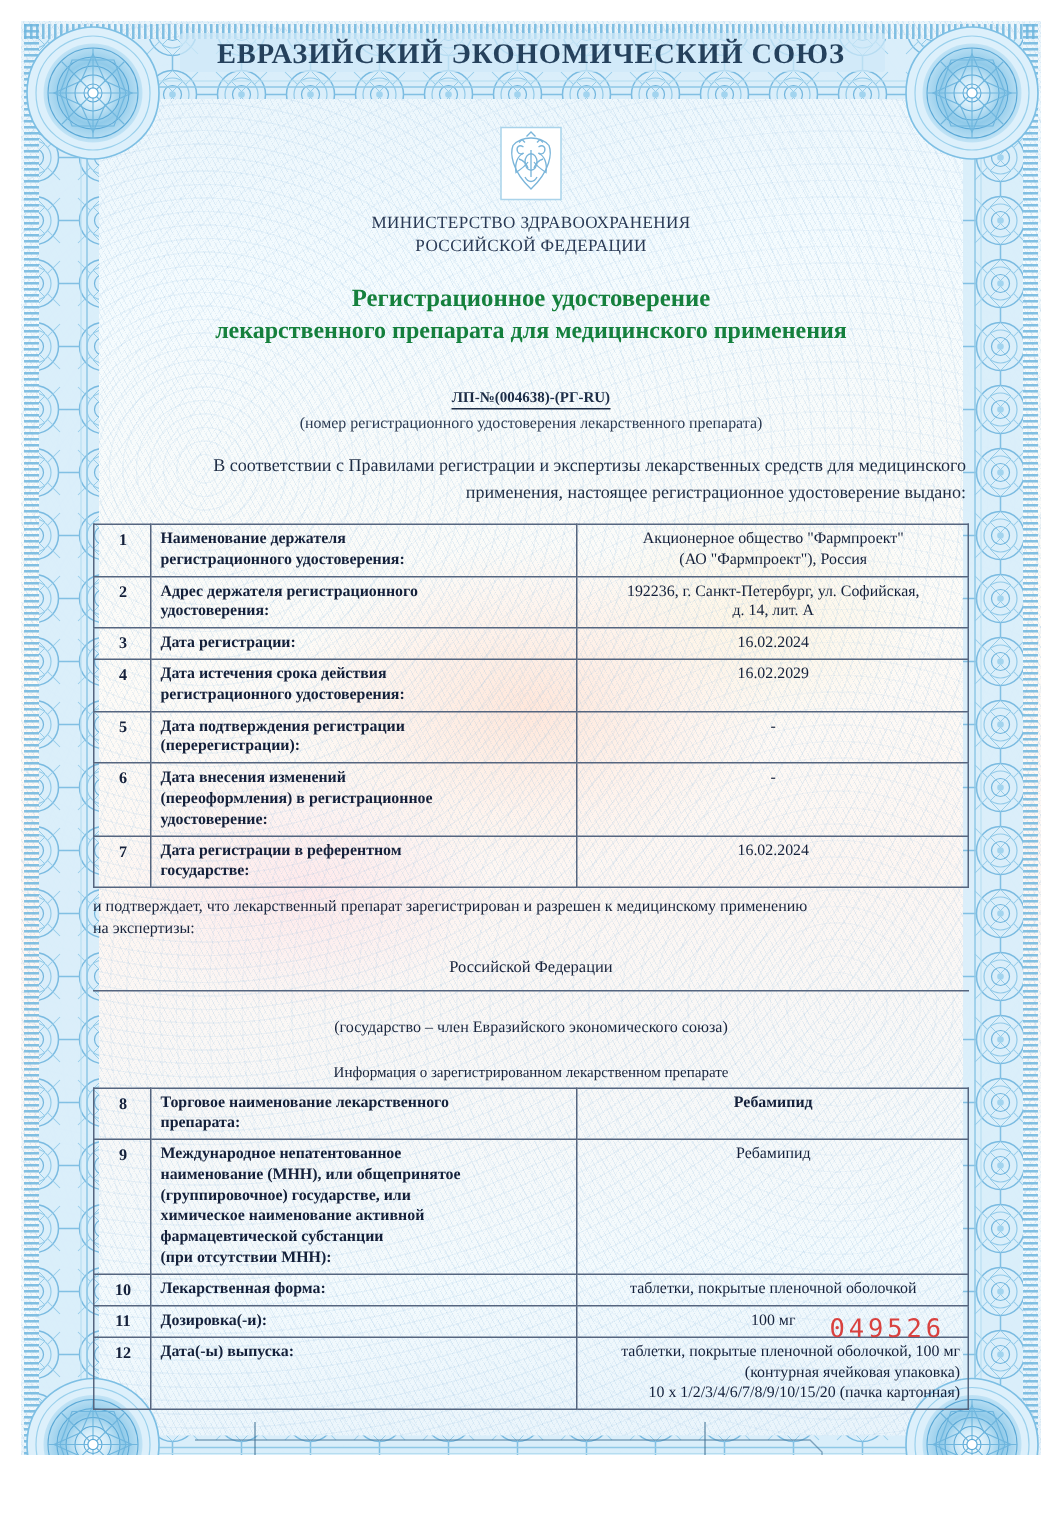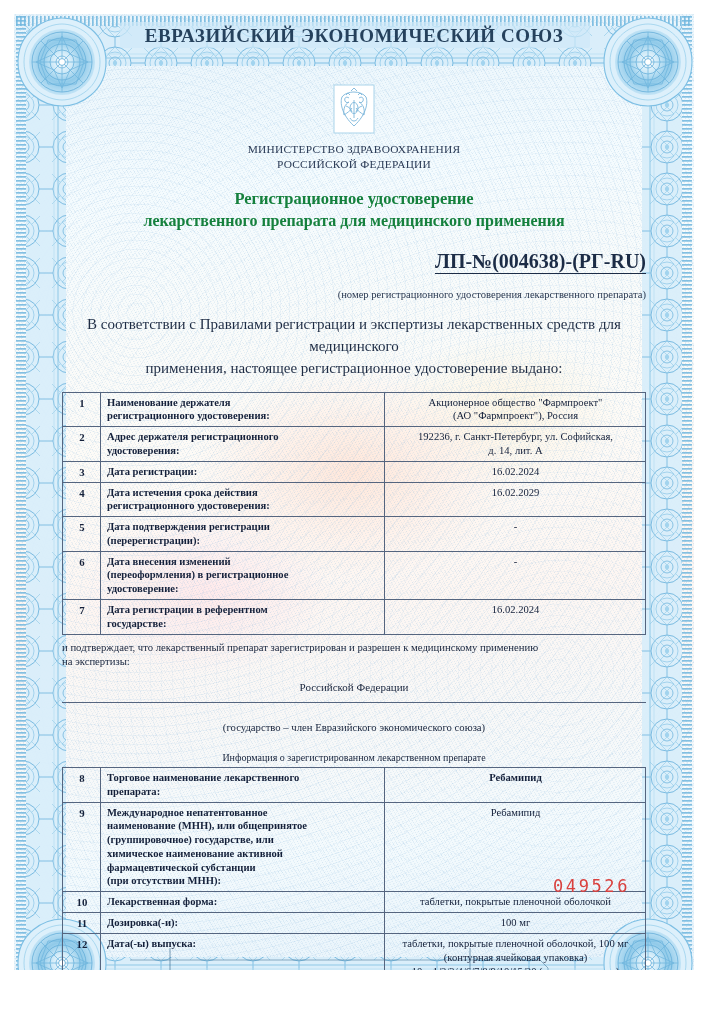--- a/index.html
+++ b/index.html
@@ -90,41 +90,41 @@
     text-align: center;
     font-weight: bold;
     font-size: 16.5px;
     color: #2f6fa8;
     line-height: 1.33;
     margin-top: 16px;
   }
   .doc-title .l2 { font-size: 16px; text-align: center; }
 
   .reg-number {
-    text-align: right;
+    text-align: center;
     font-weight: bold;
-    font-size: 20px;
+    font-size: 10px;
     color: #1c2c46;
-    margin-top: 19px;
+    margin-top: 29px;
   }
   .reg-number span {
     border-bottom: 1.4px solid #1c2c46;
     padding-bottom: 1px;
   }
 
   .reg-number-caption {
-    text-align: right;
+    text-align: center;
     font-size: 10.6px;
     color: #2b3a52;
-    margin-top: 16px;
+    margin-top: 6px;
   }
 
   .intro {
-    text-align: center;
-    font-size: 15px;
+    text-align: right;
+    font-size: 12px;
     color: #1e2c44;
     line-height: 1.45;
     margin-top: 14px;
     padding: 0 2px;
   }
 
   
   table.cert {
     width: 100%;
     border-collapse: collapse;
@@ -176,21 +176,21 @@
     position: absolute;
     right: 78px;
     bottom: 74px;
     font-family: "DejaVu Sans Mono", "Liberation Mono", monospace;
     font-size: 17px;
     letter-spacing: 2.6px;
     color: #d9413f;
   }
 
   .value-left {
-    text-align: center;
+    text-align: right;
     padding-left: 10px;
   }
 </style>
 </head>
 <body>
 
 <div class="page">
 
   <div class="paper"></div>
   <div class="guilloche-lines"></div>

